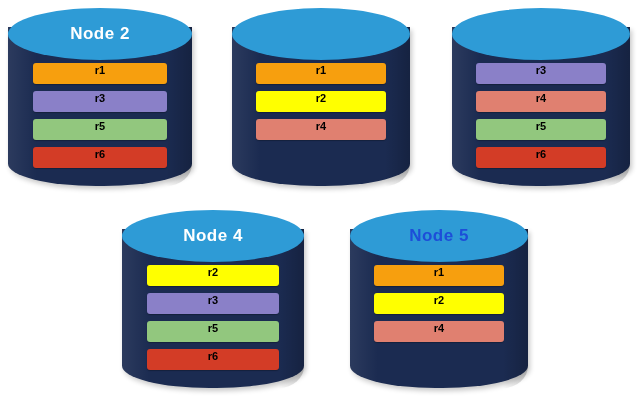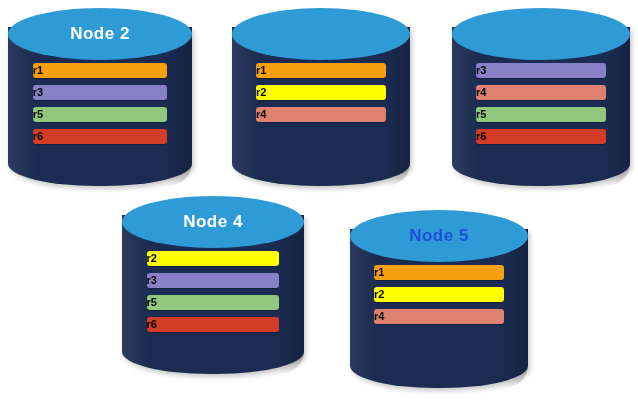--- a/index.html
+++ b/index.html
@@ -95,24 +95,25 @@
     left: 0;
     right: 0;
     top: 55px;
     z-index: 4;
     display: flex;
     flex-direction: column;
     align-items: center;
   }
   .record {
     width: 73%;
-    height: 15px;
+    height: 21px;
     line-height: 15px;
     margin-bottom: 7px;
     border-radius: 3px;
+    text-align: center;
     font-size: 11px;
     font-weight: bold;
     color: #000000;
     box-shadow: 0 1px 1px rgba(0,0,0,0.25);
   }
 </style>
 </head>
 <body>
 
 <div id="canvas" style="background: rgb(255, 255, 255);">
@@ -139,21 +140,21 @@
     <div class="node" style="left: 452px; top: 8px; width: 178px; height: 178px;">
       <div class="node-body" style="background: rgb(27, 43, 81);"></div>
       <div class="node-top" style="background: rgb(46, 155, 214);"></div>
       <div class="records">
         <div class="record" style="background: rgb(138, 128, 200); color: rgb(0, 0, 0);">r3</div>
         <div class="record" style="background: rgb(224, 128, 112); color: rgb(0, 0, 0);">r4</div>
         <div class="record" style="background: rgb(146, 199, 126); color: rgb(0, 0, 0);">r5</div>
         <div class="record" style="background: rgb(211, 60, 38); color: rgb(0, 0, 0);">r6</div>
       </div>
     </div>
-    <div class="node" style="left: 122px; top: 196px; width: 182px; height: 178px;">
+    <div class="node" style="left: 122px; top: 210px; width: 182px; height: 178px;">
       <div class="node-body" style="background: rgb(27, 43, 81);"></div>
       <div class="node-top" style="background: rgb(46, 155, 214);"></div>
       <div class="node-title" style="color: rgb(255, 255, 255);">Node  4</div>
       <div class="records">
         <div class="record" style="background: rgb(255, 255, 0); color: rgb(0, 0, 0);">r2</div>
         <div class="record" style="background: rgb(138, 128, 200); color: rgb(0, 0, 0);">r3</div>
         <div class="record" style="background: rgb(146, 199, 126); color: rgb(0, 0, 0);">r5</div>
         <div class="record" style="background: rgb(211, 60, 38); color: rgb(0, 0, 0);">r6</div>
       </div>
     </div>

